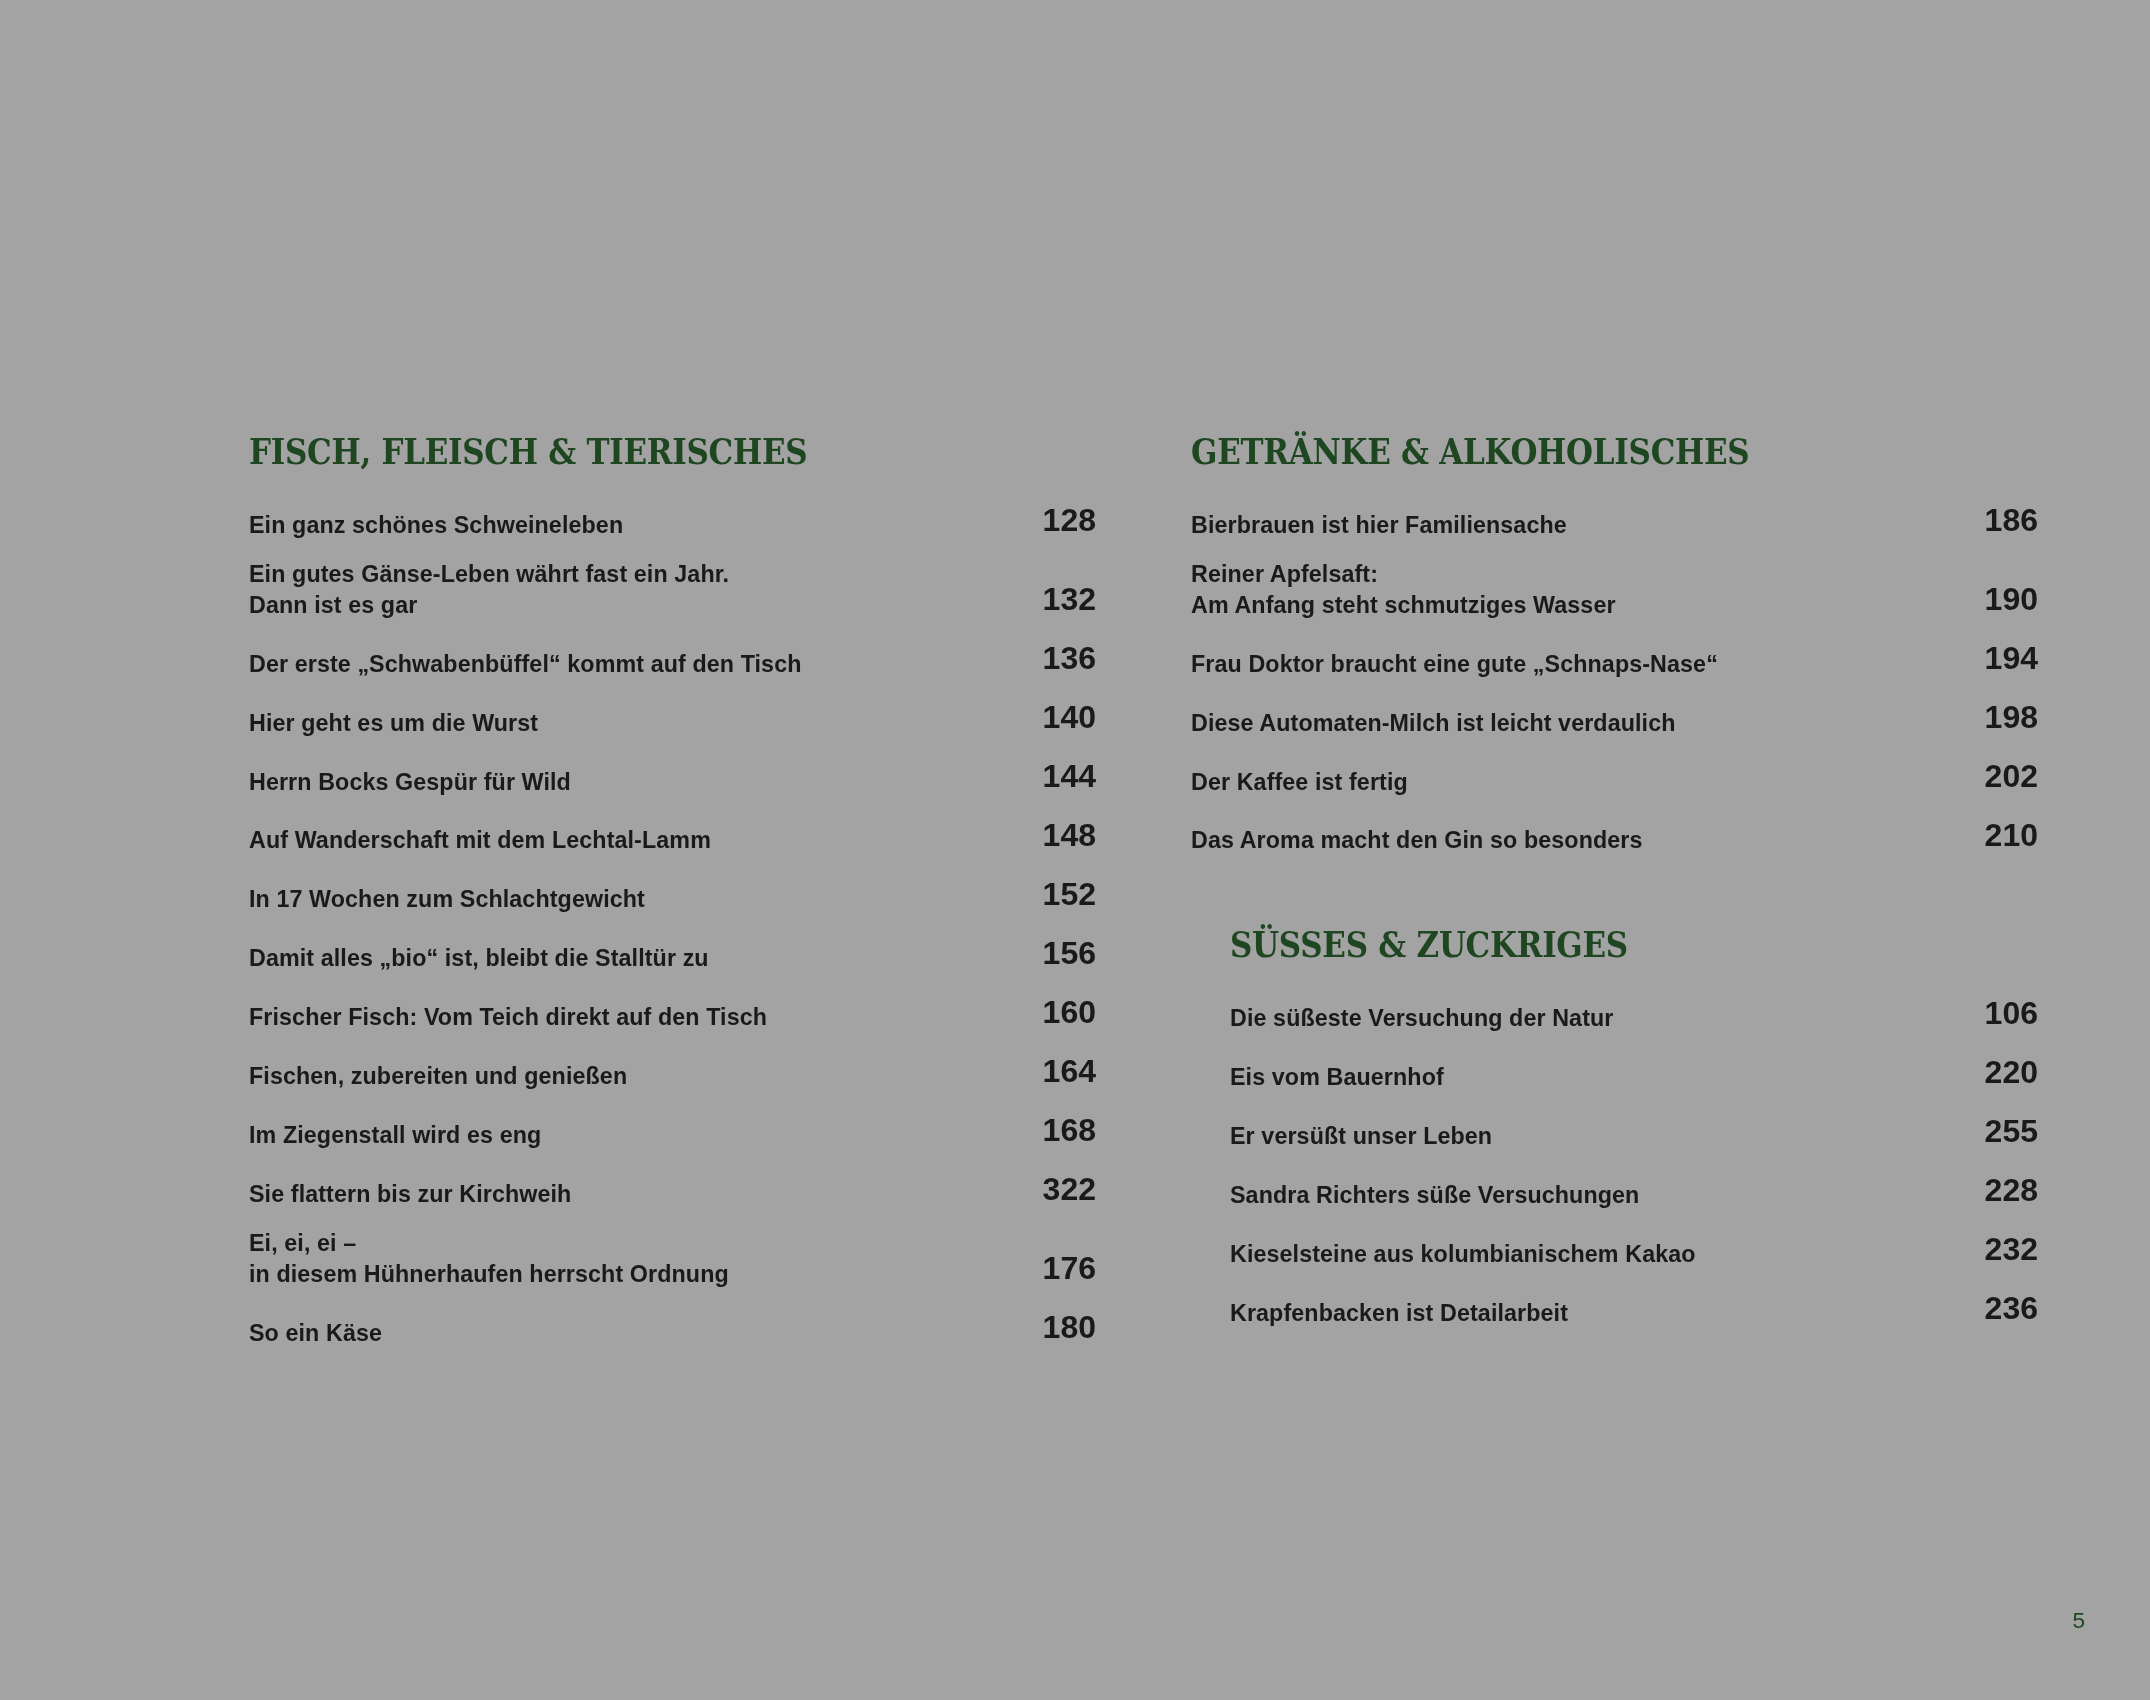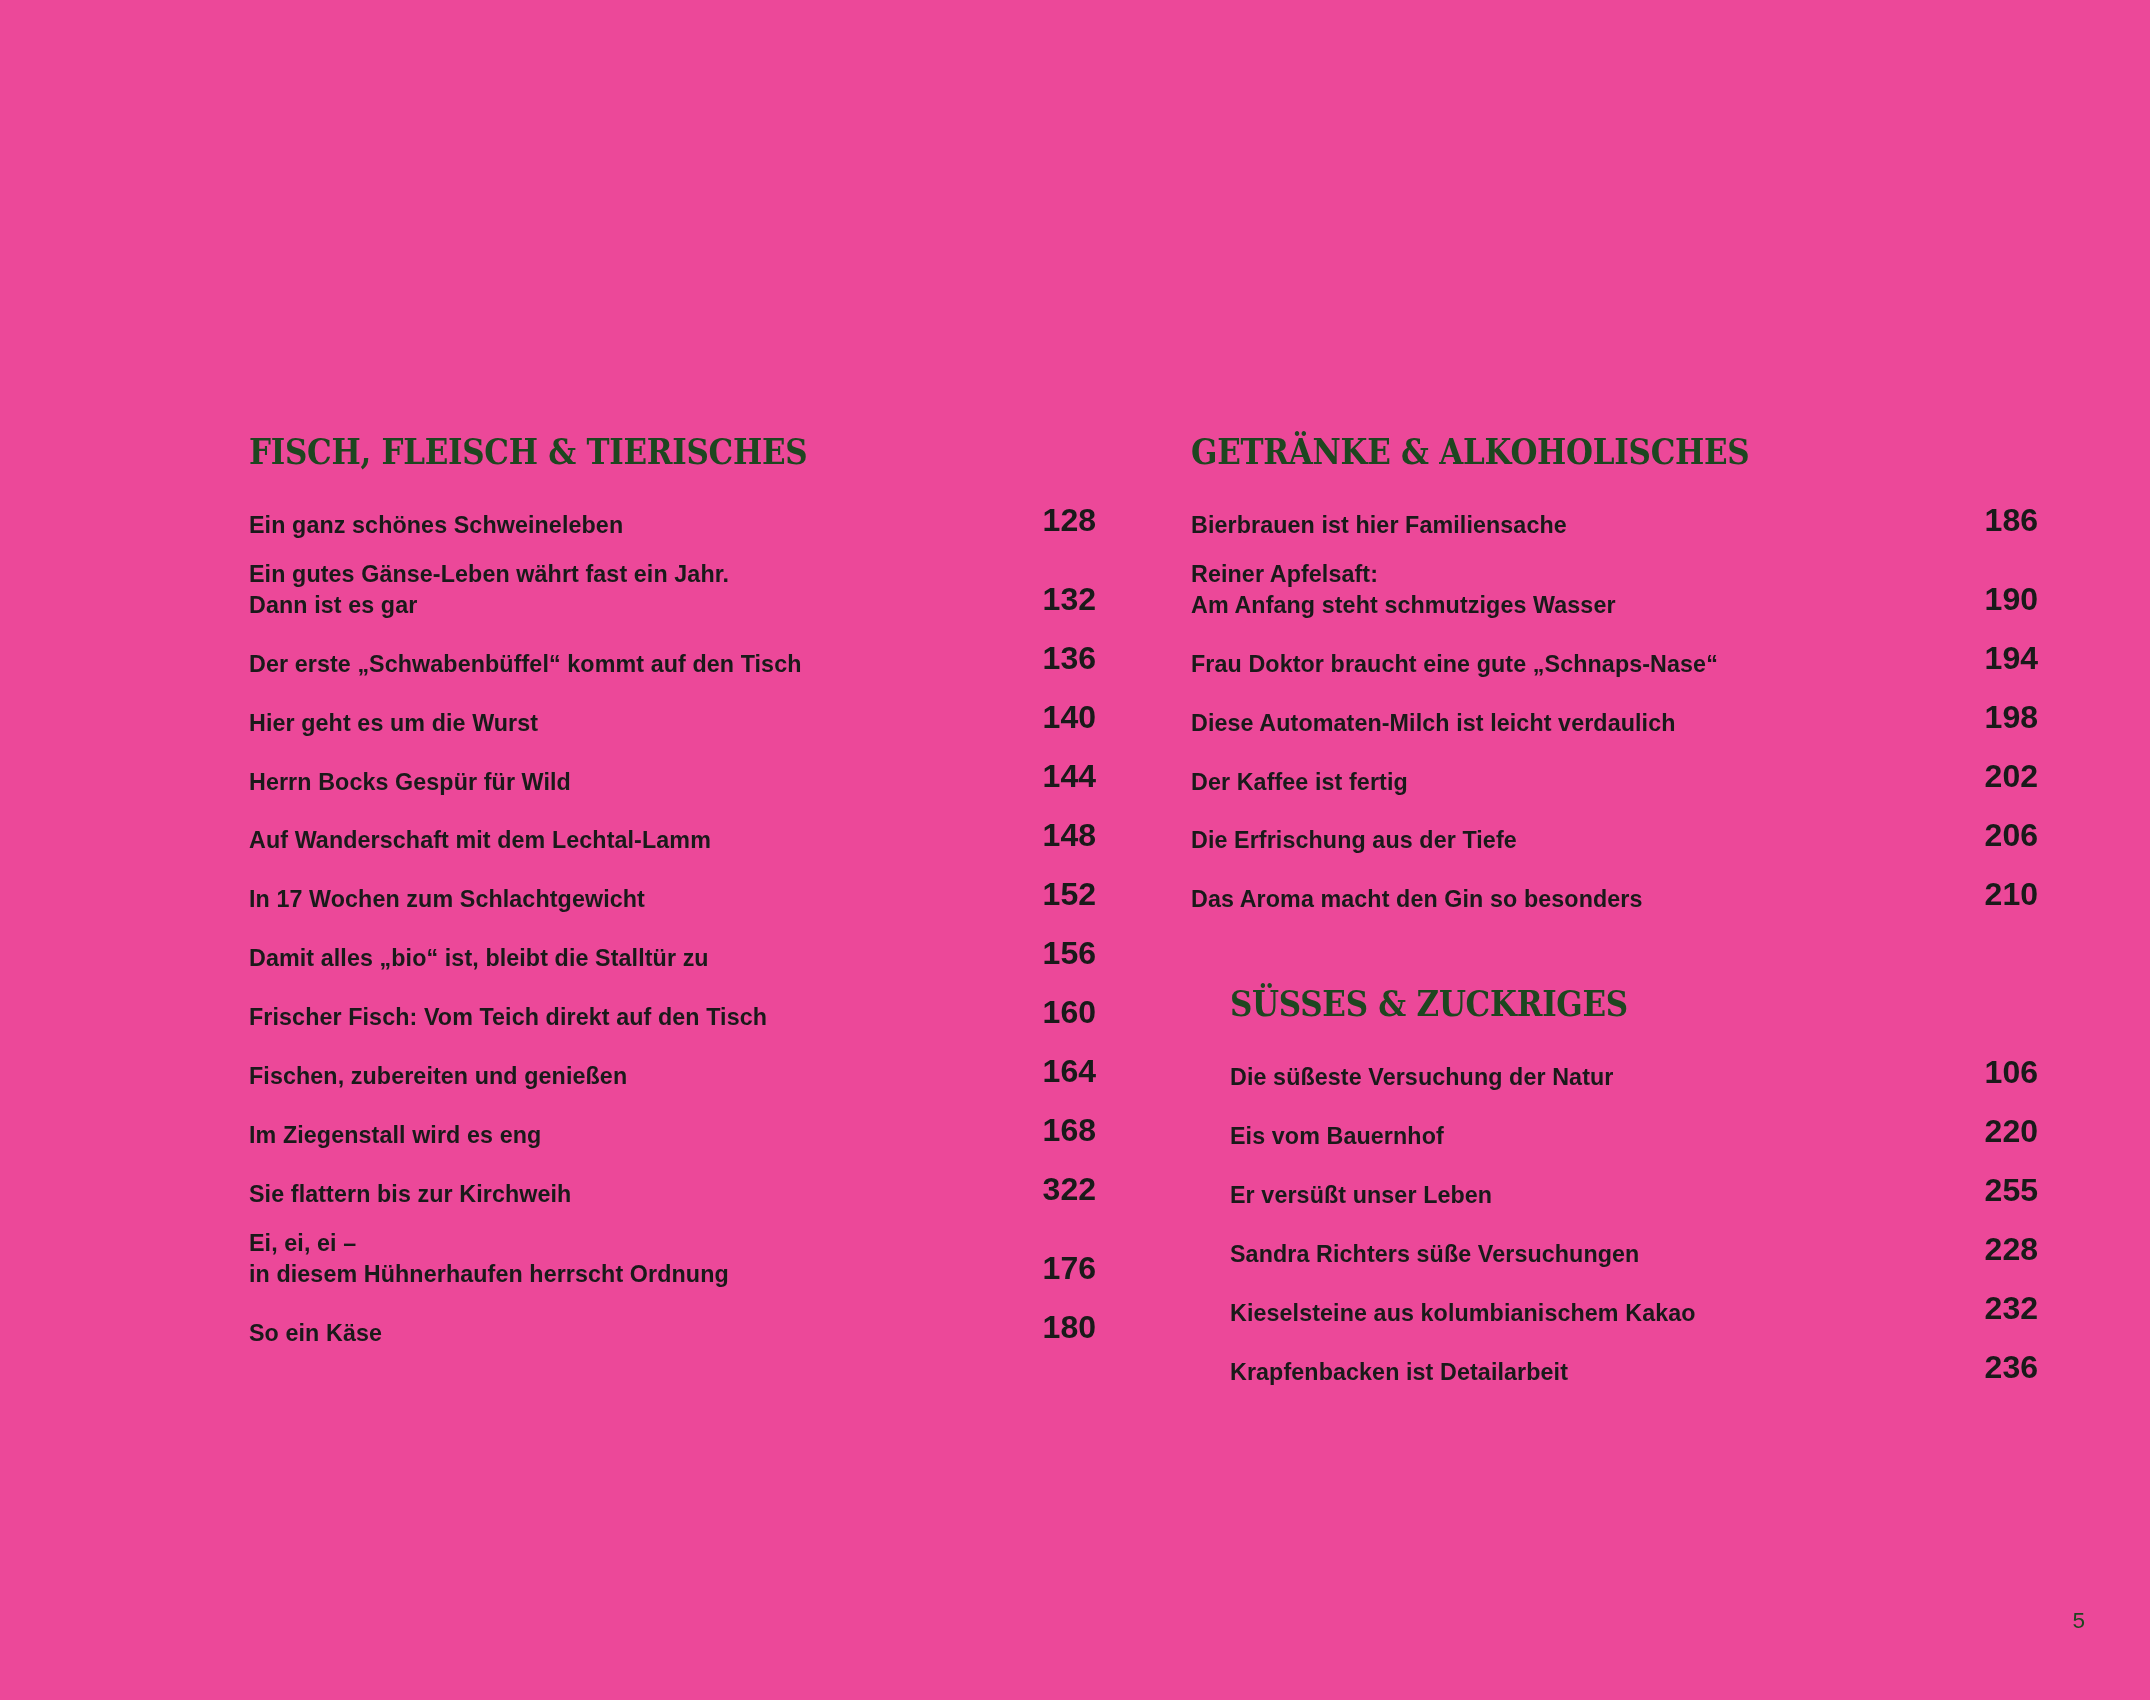--- a/index.html
+++ b/index.html
@@ -11,21 +11,21 @@
     width: 2151px;
     height: 1700px;
     position: relative;
     font-family: "Liberation Sans", "DejaVu Sans", sans-serif;
     overflow: hidden;
   }
 
   .page {
     position: absolute;
     inset: 0;
-    background: #ec4899;
+    background: #a3a3a3;
   }
 
   
   .toc-columns {
     position: absolute;
     left: 249px;
     top: 433px;
     width: 1790px;
     display: flex;
     flex-direction: row;
@@ -221,24 +221,20 @@
           <div class="entry">
             <span class="entry-title">Diese Automaten-Milch ist leicht verdaulich</span>
             <span class="entry-page">198</span>
           </div>
 
           <div class="entry">
             <span class="entry-title">Der Kaffee ist fertig</span>
             <span class="entry-page">202</span>
           </div>
 
-          <div class="entry">
-            <span class="entry-title">Die Erfrischung aus der Tiefe</span>
-            <span class="entry-page">206</span>
-          </div>
 
           <div class="entry">
             <span class="entry-title">Das Aroma macht den Gin so besonders</span>
             <span class="entry-page">210</span>
           </div>
 
         </div>
       </div>
 
       <div class="section">

